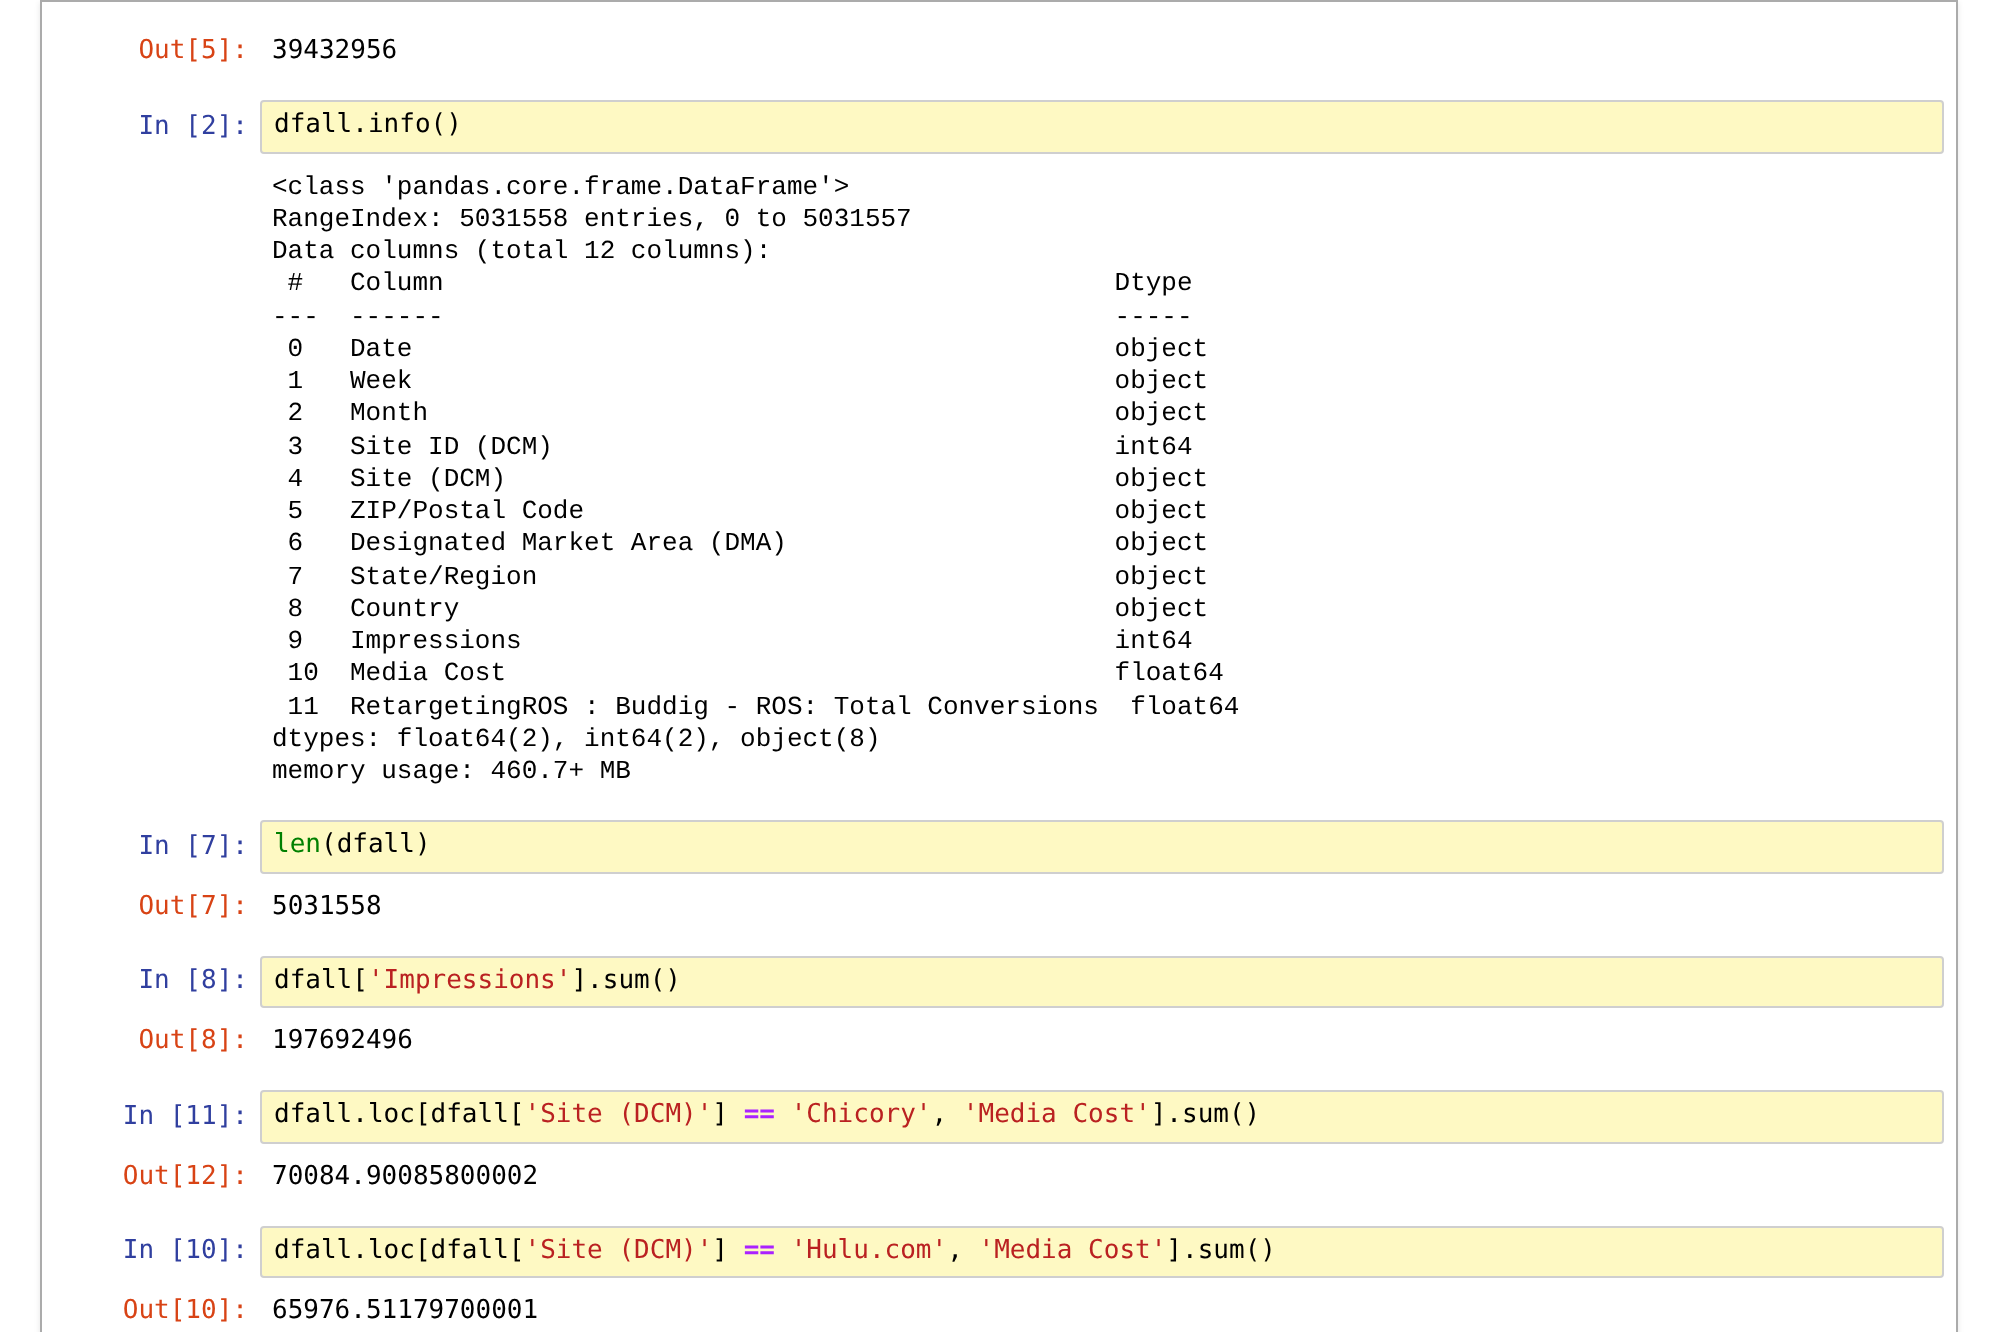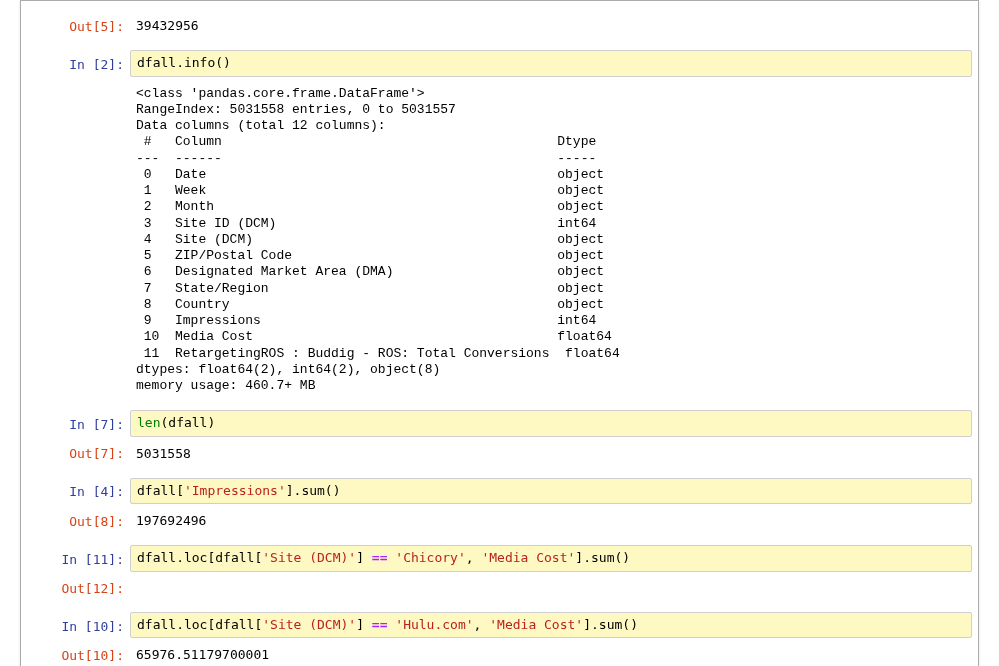--- a/index.html
+++ b/index.html
@@ -12,21 +12,21 @@
   }
   .notebook {
     margin: 0 20px 30px 20px;
     border: 1px solid #ababab;
     background: #fff;
     padding: 6px 6px 6px 6px;
     box-shadow: 0 1px 3px rgba(0,0,0,0.1);
   }
   .cell {
     display: flex;
-    align-items: flex-end;
+    align-items: center;
     padding: 2px 0;
     margin: 1px 0;
   }
   .prompt {
     flex: 0 0 90px;
     text-align: right;
     padding: 4px 6px 4px 0;
     font-family: monospace;
     font-size: 13px;
     line-height: 1.2;
@@ -112,36 +112,37 @@
       <div class="input-area"><span class="tok-builtin">len</span><span class="tok-punc">(</span><span class="tok-name">dfall</span><span class="tok-punc">)</span></div>
     </div>
     <div class="cell">
       <div class="prompt out-prompt">Out[7]:</div>
       <div class="output-area">5031558</div>
     </div>
   </div>
 
   <div class="cell-wrap">
     <div class="cell">
-      <div class="prompt in-prompt">In [4]:</div>
+      <div class="prompt in-prompt">In [8]:</div>
       <div class="input-area"><span class="tok-name">dfall</span><span class="tok-punc">[</span><span class="tok-str">'Impressions'</span><span class="tok-punc">]</span><span class="tok-punc">.</span><span class="tok-name">sum</span><span class="tok-punc">()</span></div>
     </div>
     <div class="cell">
       <div class="prompt out-prompt">Out[8]:</div>
       <div class="output-area">197692496</div>
     </div>
   </div>
 
   <div class="cell-wrap">
     <div class="cell">
       <div class="prompt in-prompt">In [11]:</div>
       <div class="input-area"><span class="tok-name">dfall</span><span class="tok-punc">.</span><span class="tok-name">loc</span><span class="tok-punc">[</span><span class="tok-name">dfall</span><span class="tok-punc">[</span><span class="tok-str">'Site (DCM)'</span><span class="tok-punc">]</span><span> </span><span class="tok-op">==</span><span> </span><span class="tok-str">'Chicory'</span><span class="tok-punc">,</span><span> </span><span class="tok-str">'Media Cost'</span><span class="tok-punc">]</span><span class="tok-punc">.</span><span class="tok-name">sum</span><span class="tok-punc">()</span></div>
     </div>
     <div class="cell">
       <div class="prompt out-prompt">Out[12]:</div>
+      <div class="output-area">70084.90085800002</div>
     </div>
   </div>
 
   <div class="cell-wrap">
     <div class="cell">
       <div class="prompt in-prompt">In [10]:</div>
       <div class="input-area"><span class="tok-name">dfall</span><span class="tok-punc">.</span><span class="tok-name">loc</span><span class="tok-punc">[</span><span class="tok-name">dfall</span><span class="tok-punc">[</span><span class="tok-str">'Site (DCM)'</span><span class="tok-punc">]</span><span> </span><span class="tok-op">==</span><span> </span><span class="tok-str">'Hulu.com'</span><span class="tok-punc">,</span><span> </span><span class="tok-str">'Media Cost'</span><span class="tok-punc">]</span><span class="tok-punc">.</span><span class="tok-name">sum</span><span class="tok-punc">()</span></div>
     </div>
     <div class="cell">
       <div class="prompt out-prompt">Out[10]:</div>

